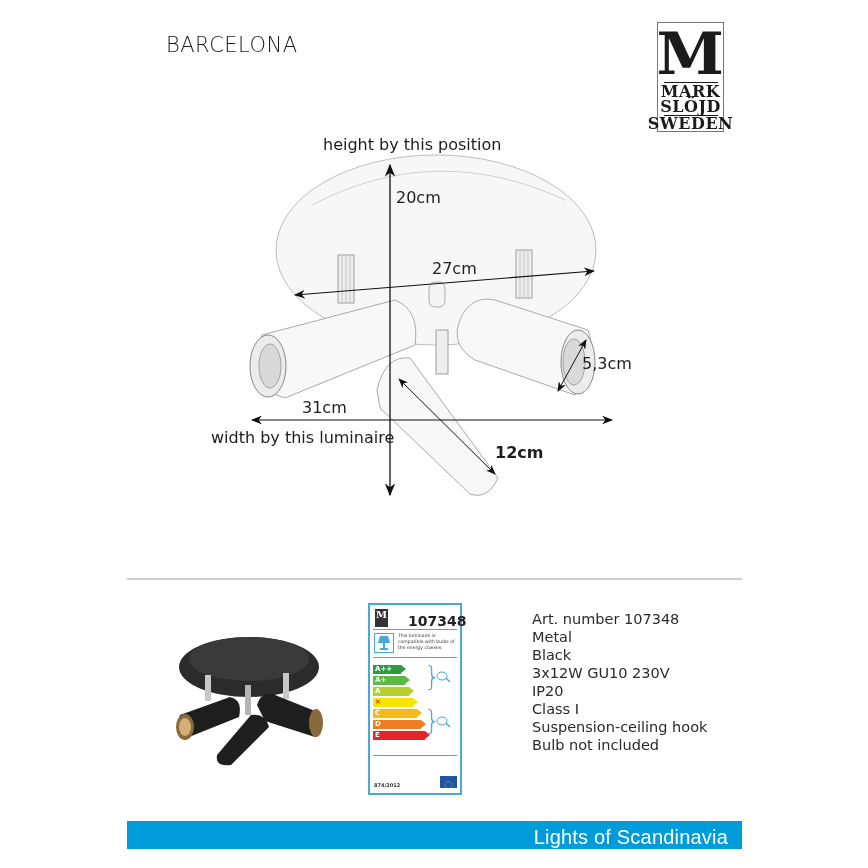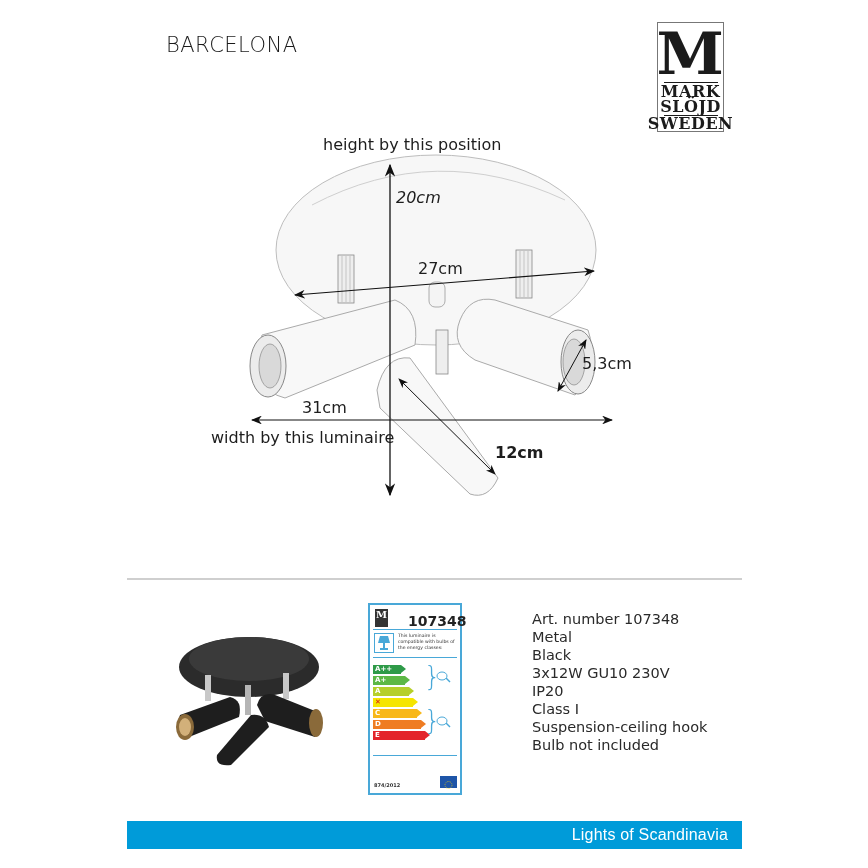--- a/index.html
+++ b/index.html
@@ -29,21 +29,21 @@
     .bar { position: absolute; left: 3px; height: 9px; color: #fff; font-size: 7px; font-weight: bold; line-height: 9px; padding-left: 2px; }
     .bar::after { content: ""; position: absolute; top: 0; right: -5px; border-top: 4.5px solid transparent; border-bottom: 4.5px solid transparent; border-left: 5px solid; border-left-color: inherit; }
     .el-brace { position: absolute; font-size: 26px; color: #49a8d8; font-weight: 100; }
     .el-bulb { position: absolute; }
     .el-reg { position: absolute; left: 4px; top: 177px; font-size: 5px; color: #333; font-weight: bold; }
     .el-eu { position: absolute; left: 70px; top: 171px; width: 17px; height: 12px; background: #1e55a8; }
 
     .specs { position: absolute; left: 532px; top: 610px; font-size: 14.5px; line-height: 18px; color: #2a2a2a; }
 
     .footer-band { position: absolute; left: 127px; top: 821px; width: 615px; height: 28px; background: #009bd9; }
-    .footer-text { position: absolute; right: 14px; top: 5px; color: #ffffff; font-size: 16px; font-family: "Liberation Sans", sans-serif; letter-spacing: 0.2px; }
+    .footer-text { position: absolute; right: 14px; top: 5px; color: #ffffff; font-size: 20px; font-family: "Liberation Sans", sans-serif; letter-spacing: 0.2px; }
   </style>
 </head>
 <body>
 
 <div class="title">BARCELONA</div>
 
 <div class="logo">
   <div class="logo-m">M</div>
   <div class="logo-rule"></div>
   <div class="logo-line">MARK</div>
@@ -91,22 +91,22 @@
 
     <line x1="295" y1="295" x2="594" y2="271" stroke="#111" stroke-width="1.1" marker-start="url(#ahs)" marker-end="url(#ah)"></line>
 
     <line x1="252" y1="420" x2="612" y2="420" stroke="#111" stroke-width="1.1" marker-start="url(#ahs)" marker-end="url(#ah)"></line>
 
     <line x1="586" y1="340" x2="558" y2="391" stroke="#111" stroke-width="1" marker-start="url(#ahs)" marker-end="url(#ah)"></line>
 
     <line x1="399" y1="379" x2="495" y2="474" stroke="#111" stroke-width="1" marker-start="url(#ahs)" marker-end="url(#ah)"></line>
   </svg>
   <div class="dim-label" style="left:323px;top:135px;">height by this position</div>
-  <div class="dim-label" style="left:396px;top:188px;font-style:italic;">20cm</div>
-  <div class="dim-label" style="left:418px;top:259px;text-align:center;">27cm</div>
+  <div class="dim-label" style="left:396px;top:188px;">20cm</div>
+  <div class="dim-label" style="left:432px;top:259px;text-align:center;">27cm</div>
   <div class="dim-label" style="left:582px;top:354px;">5,3cm</div>
   <div class="dim-label" style="left:302px;top:398px;">31cm</div>
   <div class="dim-label" style="left:211px;top:428px;">width by this luminaire</div>
   <div class="dim-label" style="left:495px;top:443px;font-weight:bold;">12cm</div>
 </div>
 
 <div class="divider"></div>
 
 <div class="product-photo">
   <svg width="160" height="150" viewBox="0 0 160 150">

